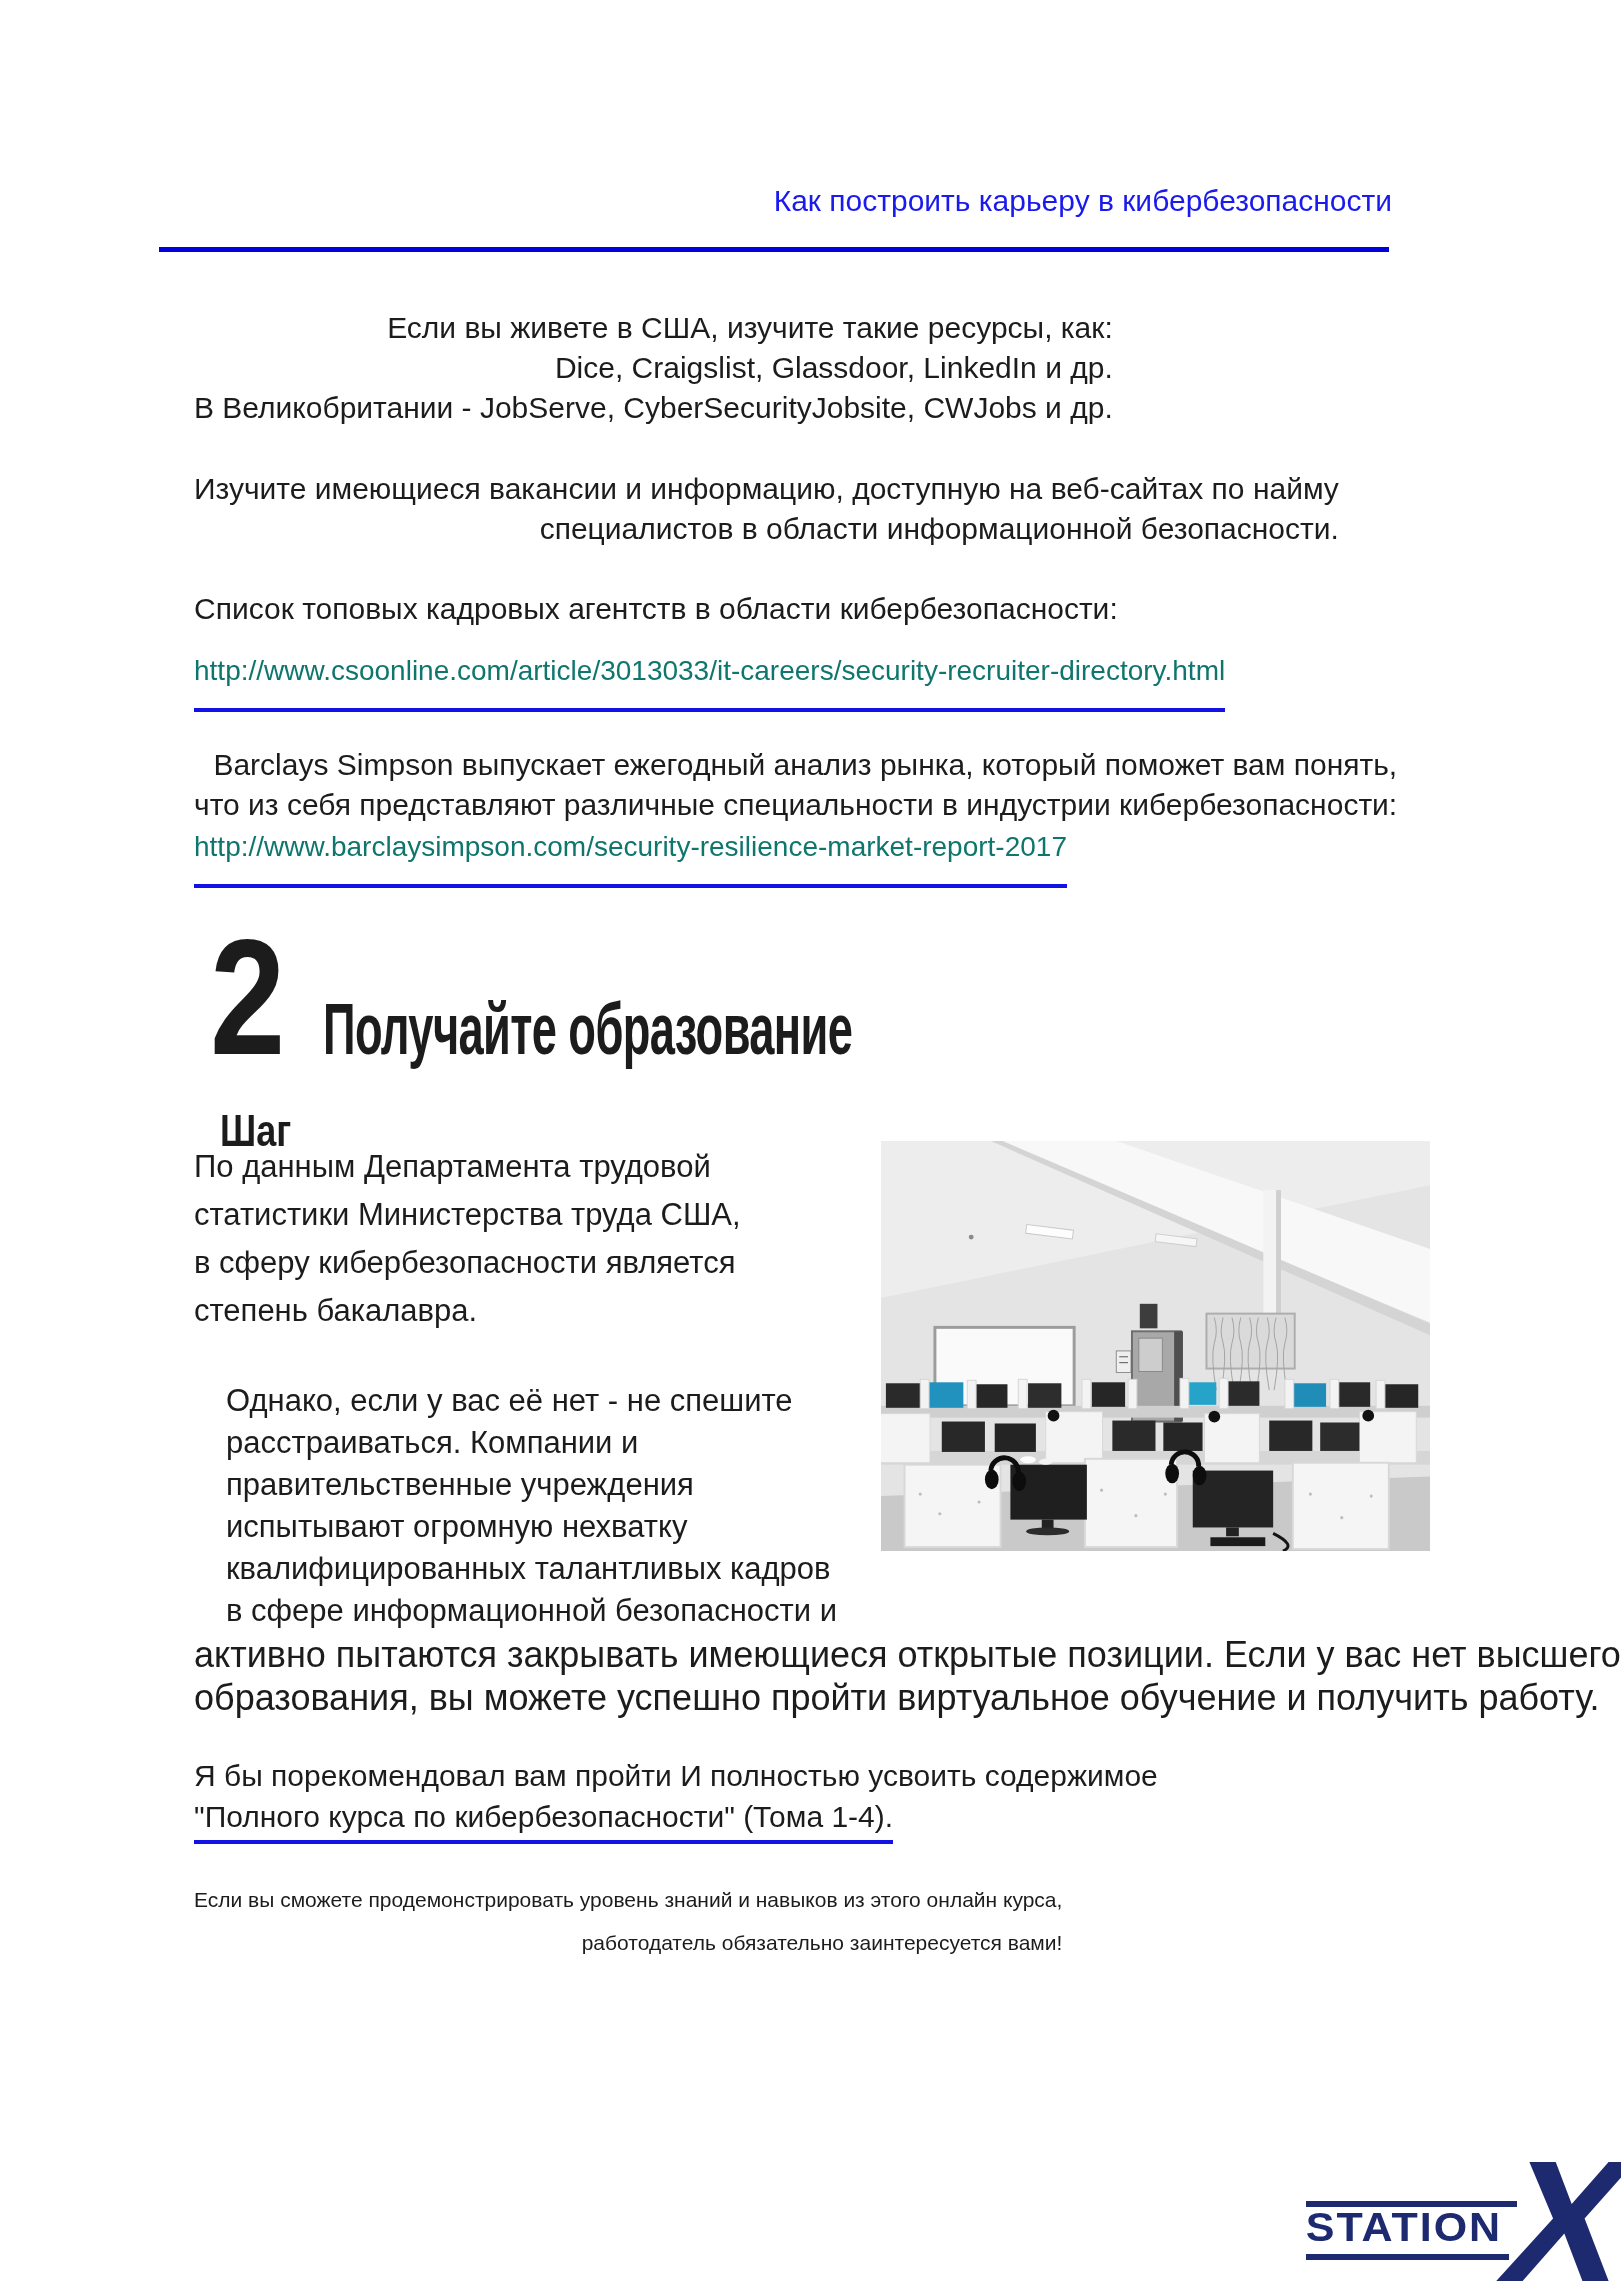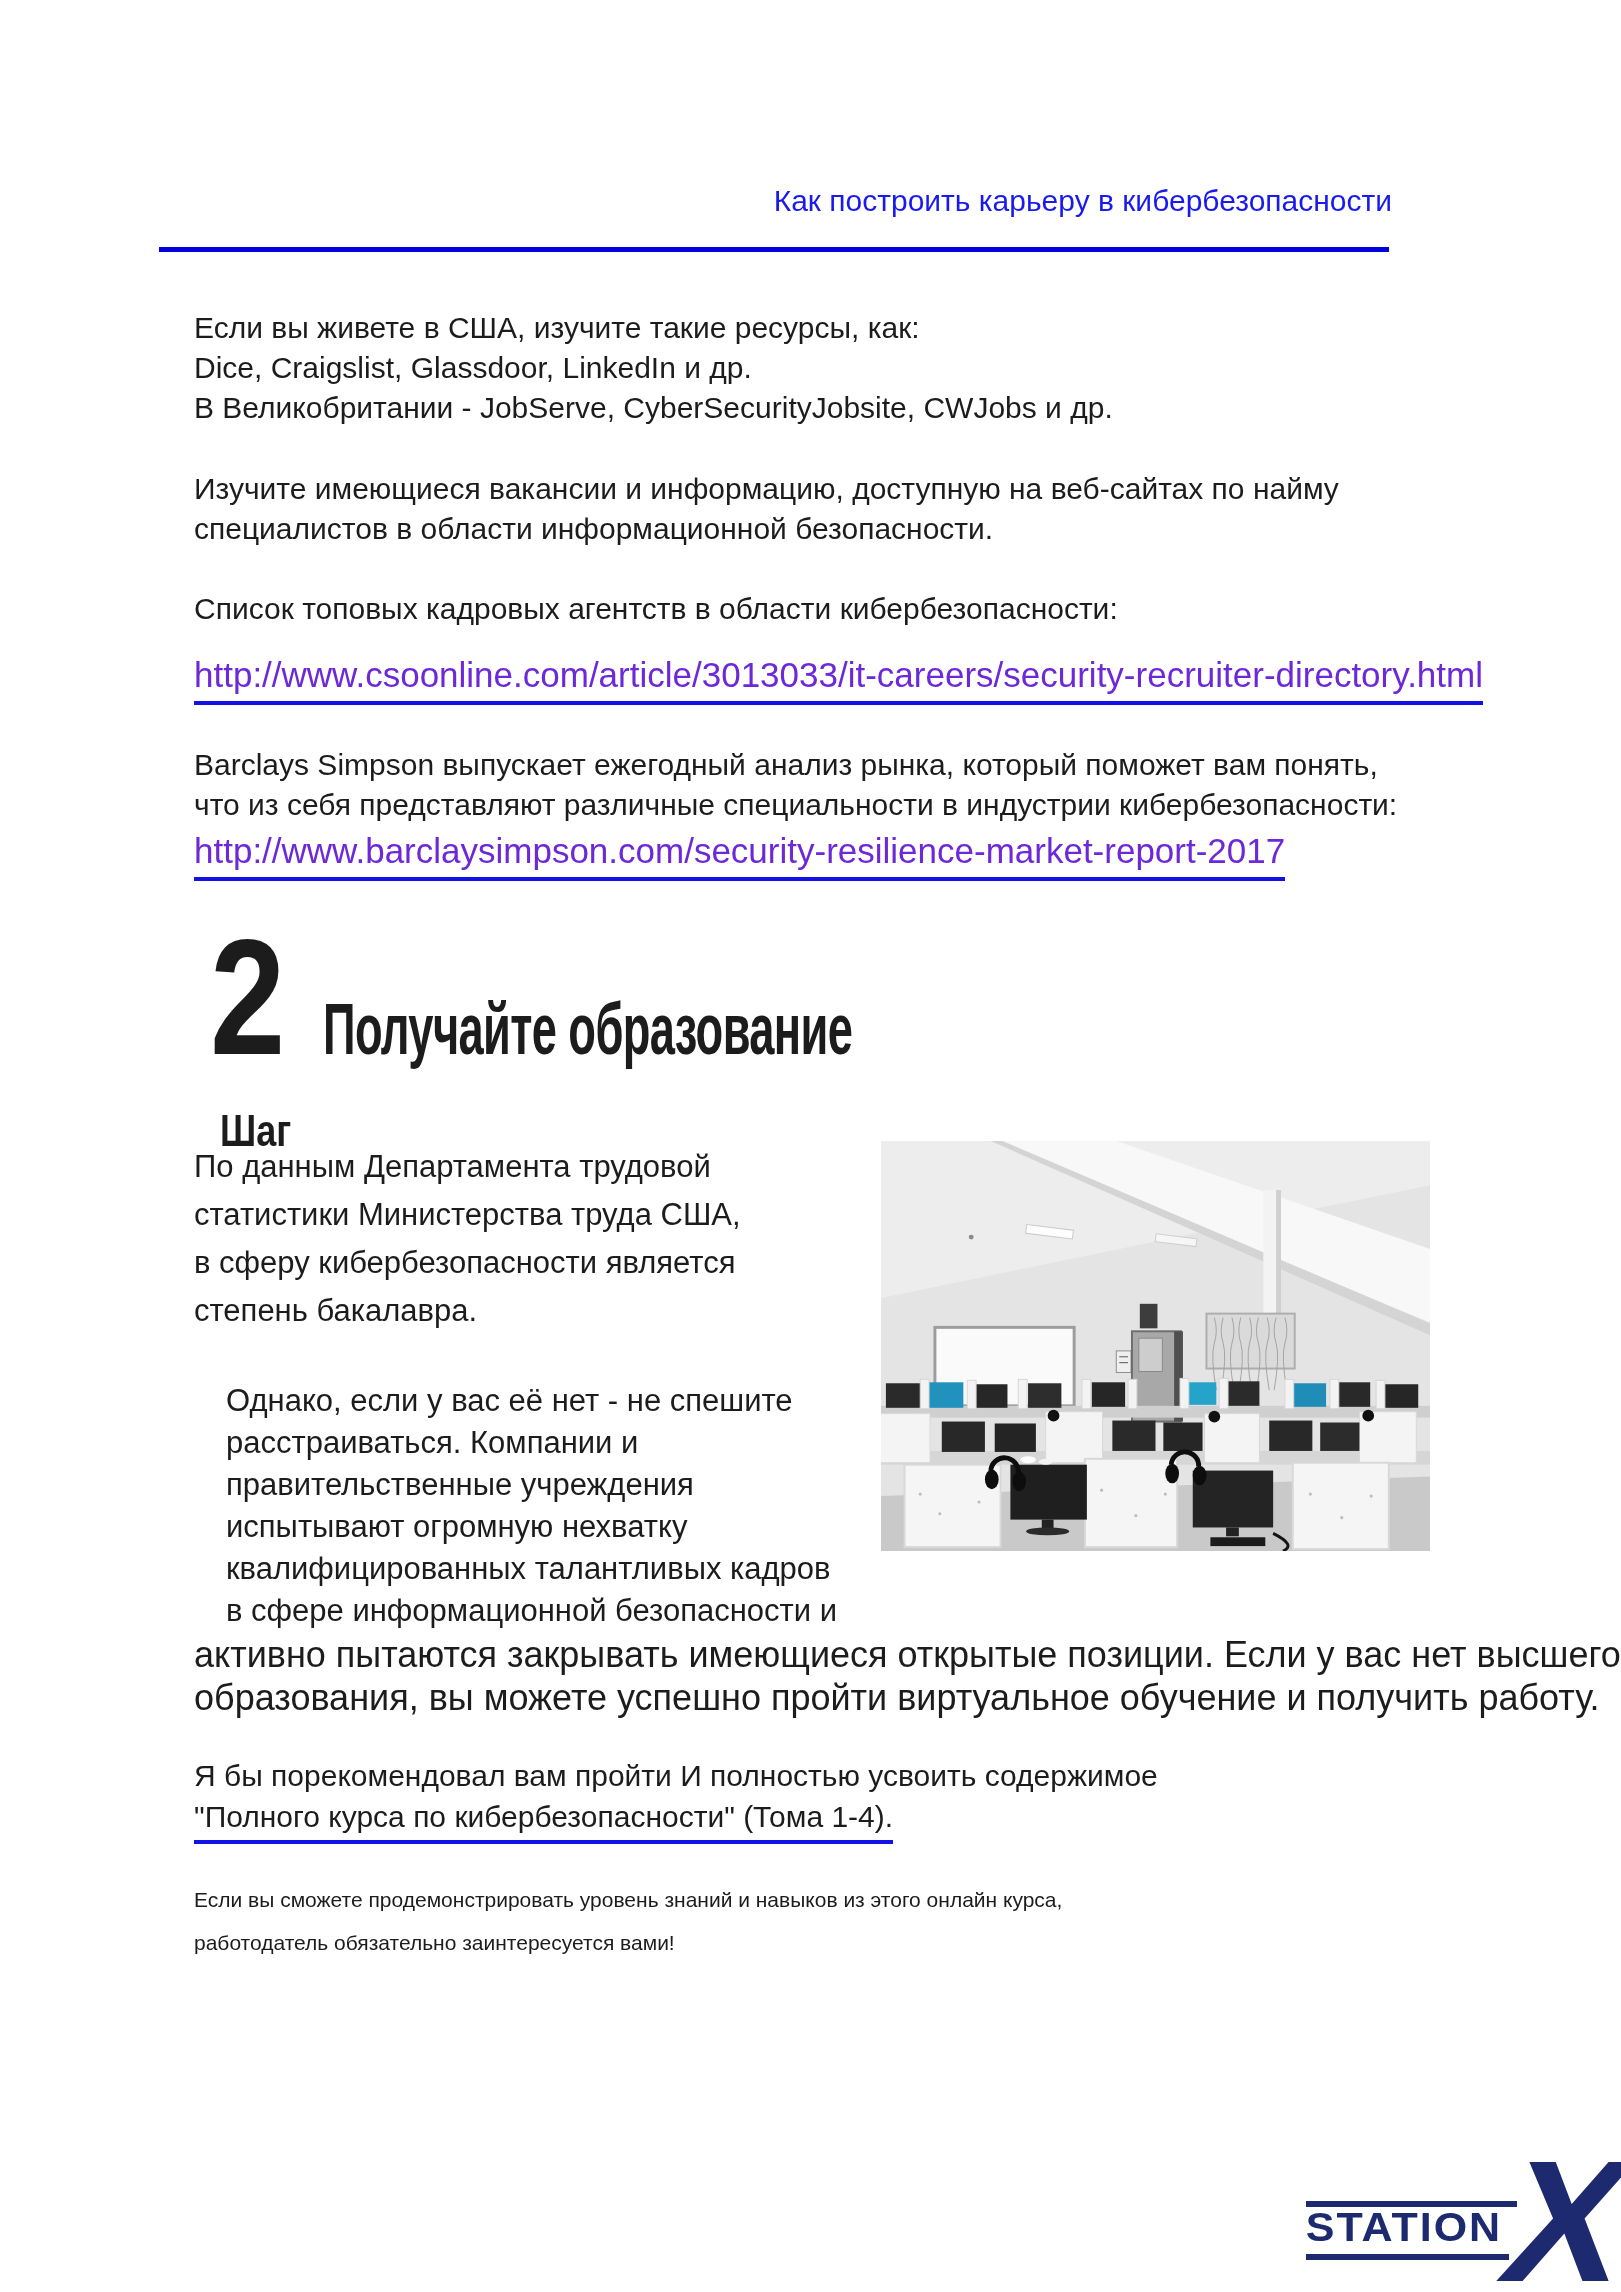--- a/index.html
+++ b/index.html
@@ -15,29 +15,29 @@
   .line{white-space:nowrap;}
   
   .doc-title{
     top:184px;right:229px;
     font-size:30px;color:#1a1aee;white-space:nowrap;
   }
   .header-rule{
     top:247px;left:159px;width:1230px;height:4.9px;background:#0101dd;
   }
   
-  .para{left:194px;font-size:30px;line-height:40px;}
+  .para{left:194px;font-size:30px;line-height:40px;text-align:right;}
   .p1{top:308px;}
   .p2{top:469px;}
   .p3{top:589px;}
   .p4{top:745px;}
   .doclink{
     left:194px;
-    font-size:35px;color:#6d28d9;text-decoration:none;
-    border-bottom:4.9px solid #1212e6;padding-bottom:6px;
+    font-size:28px;color:#0f766e;text-decoration:none;
+    border-bottom:4.9px solid #1212e6;padding-bottom:21px;
     white-space:nowrap;display:inline-block;cursor:pointer;
   }
   .link1{top:655px;}
   .link2{top:831px;}
   
   .step-number{
     left:210px;top:915px;
     font-size:165px;font-weight:bold;line-height:1;
     transform:scaleX(0.82);transform-origin:left top;
   }

